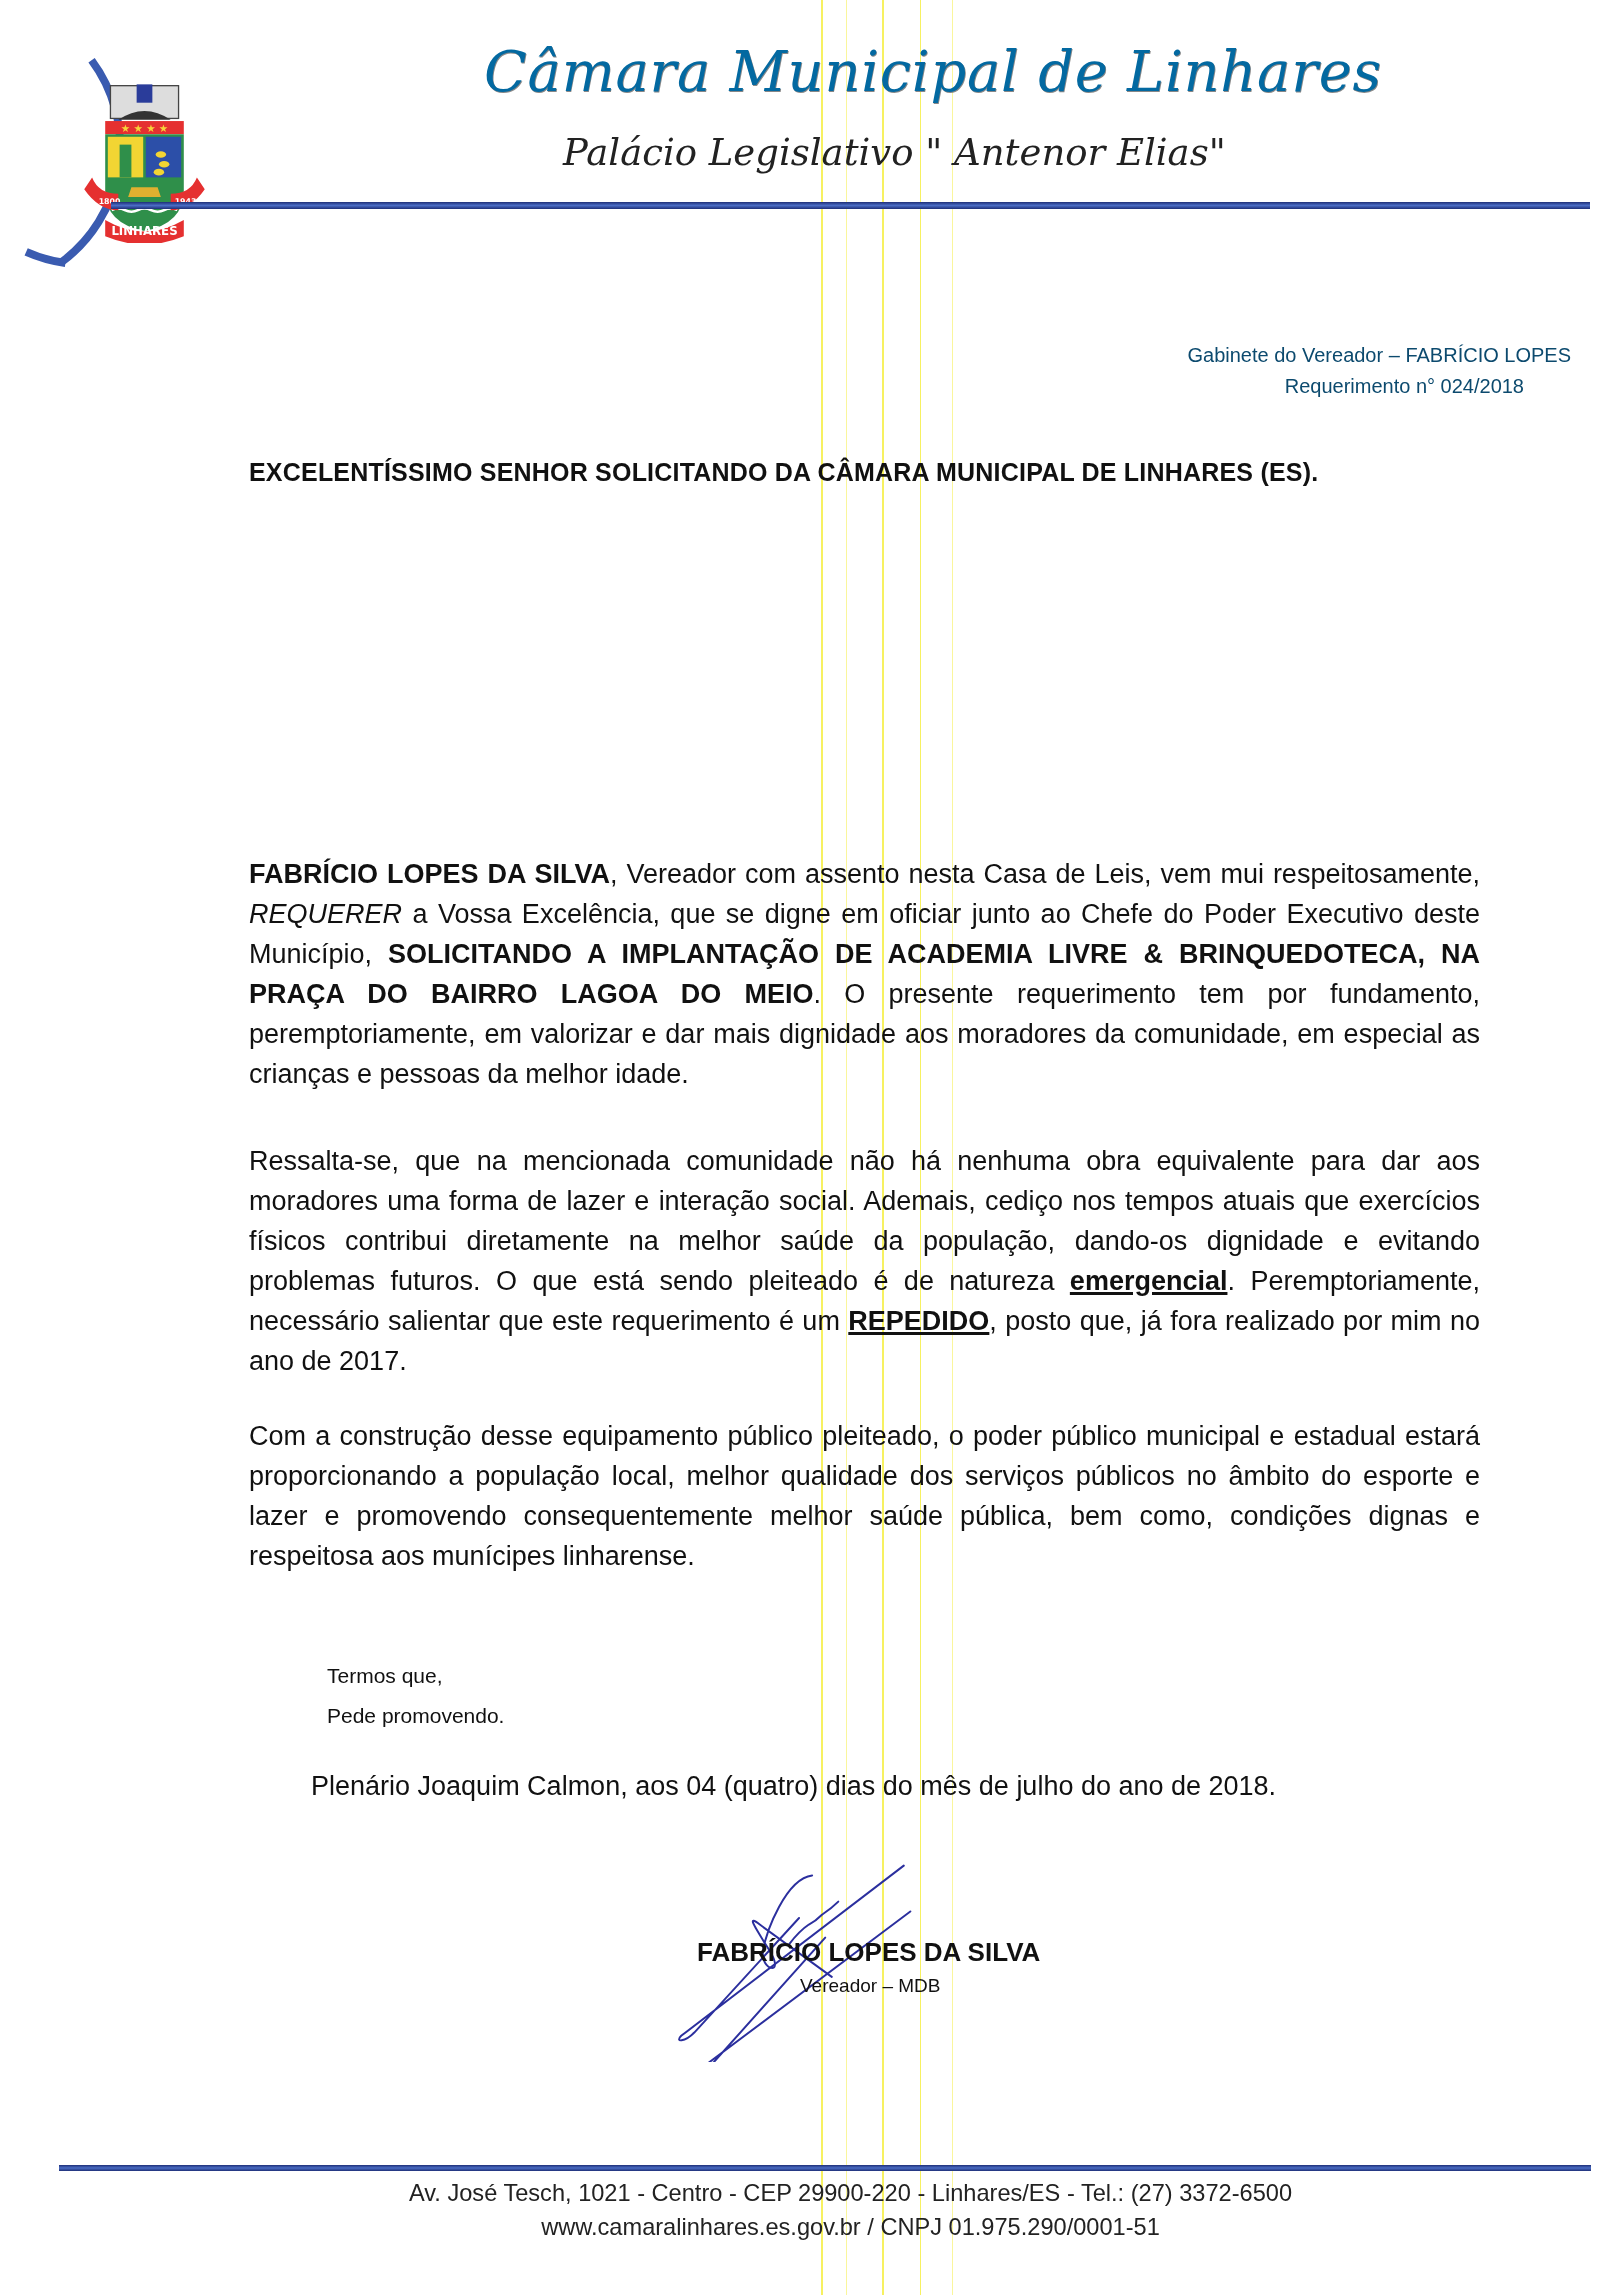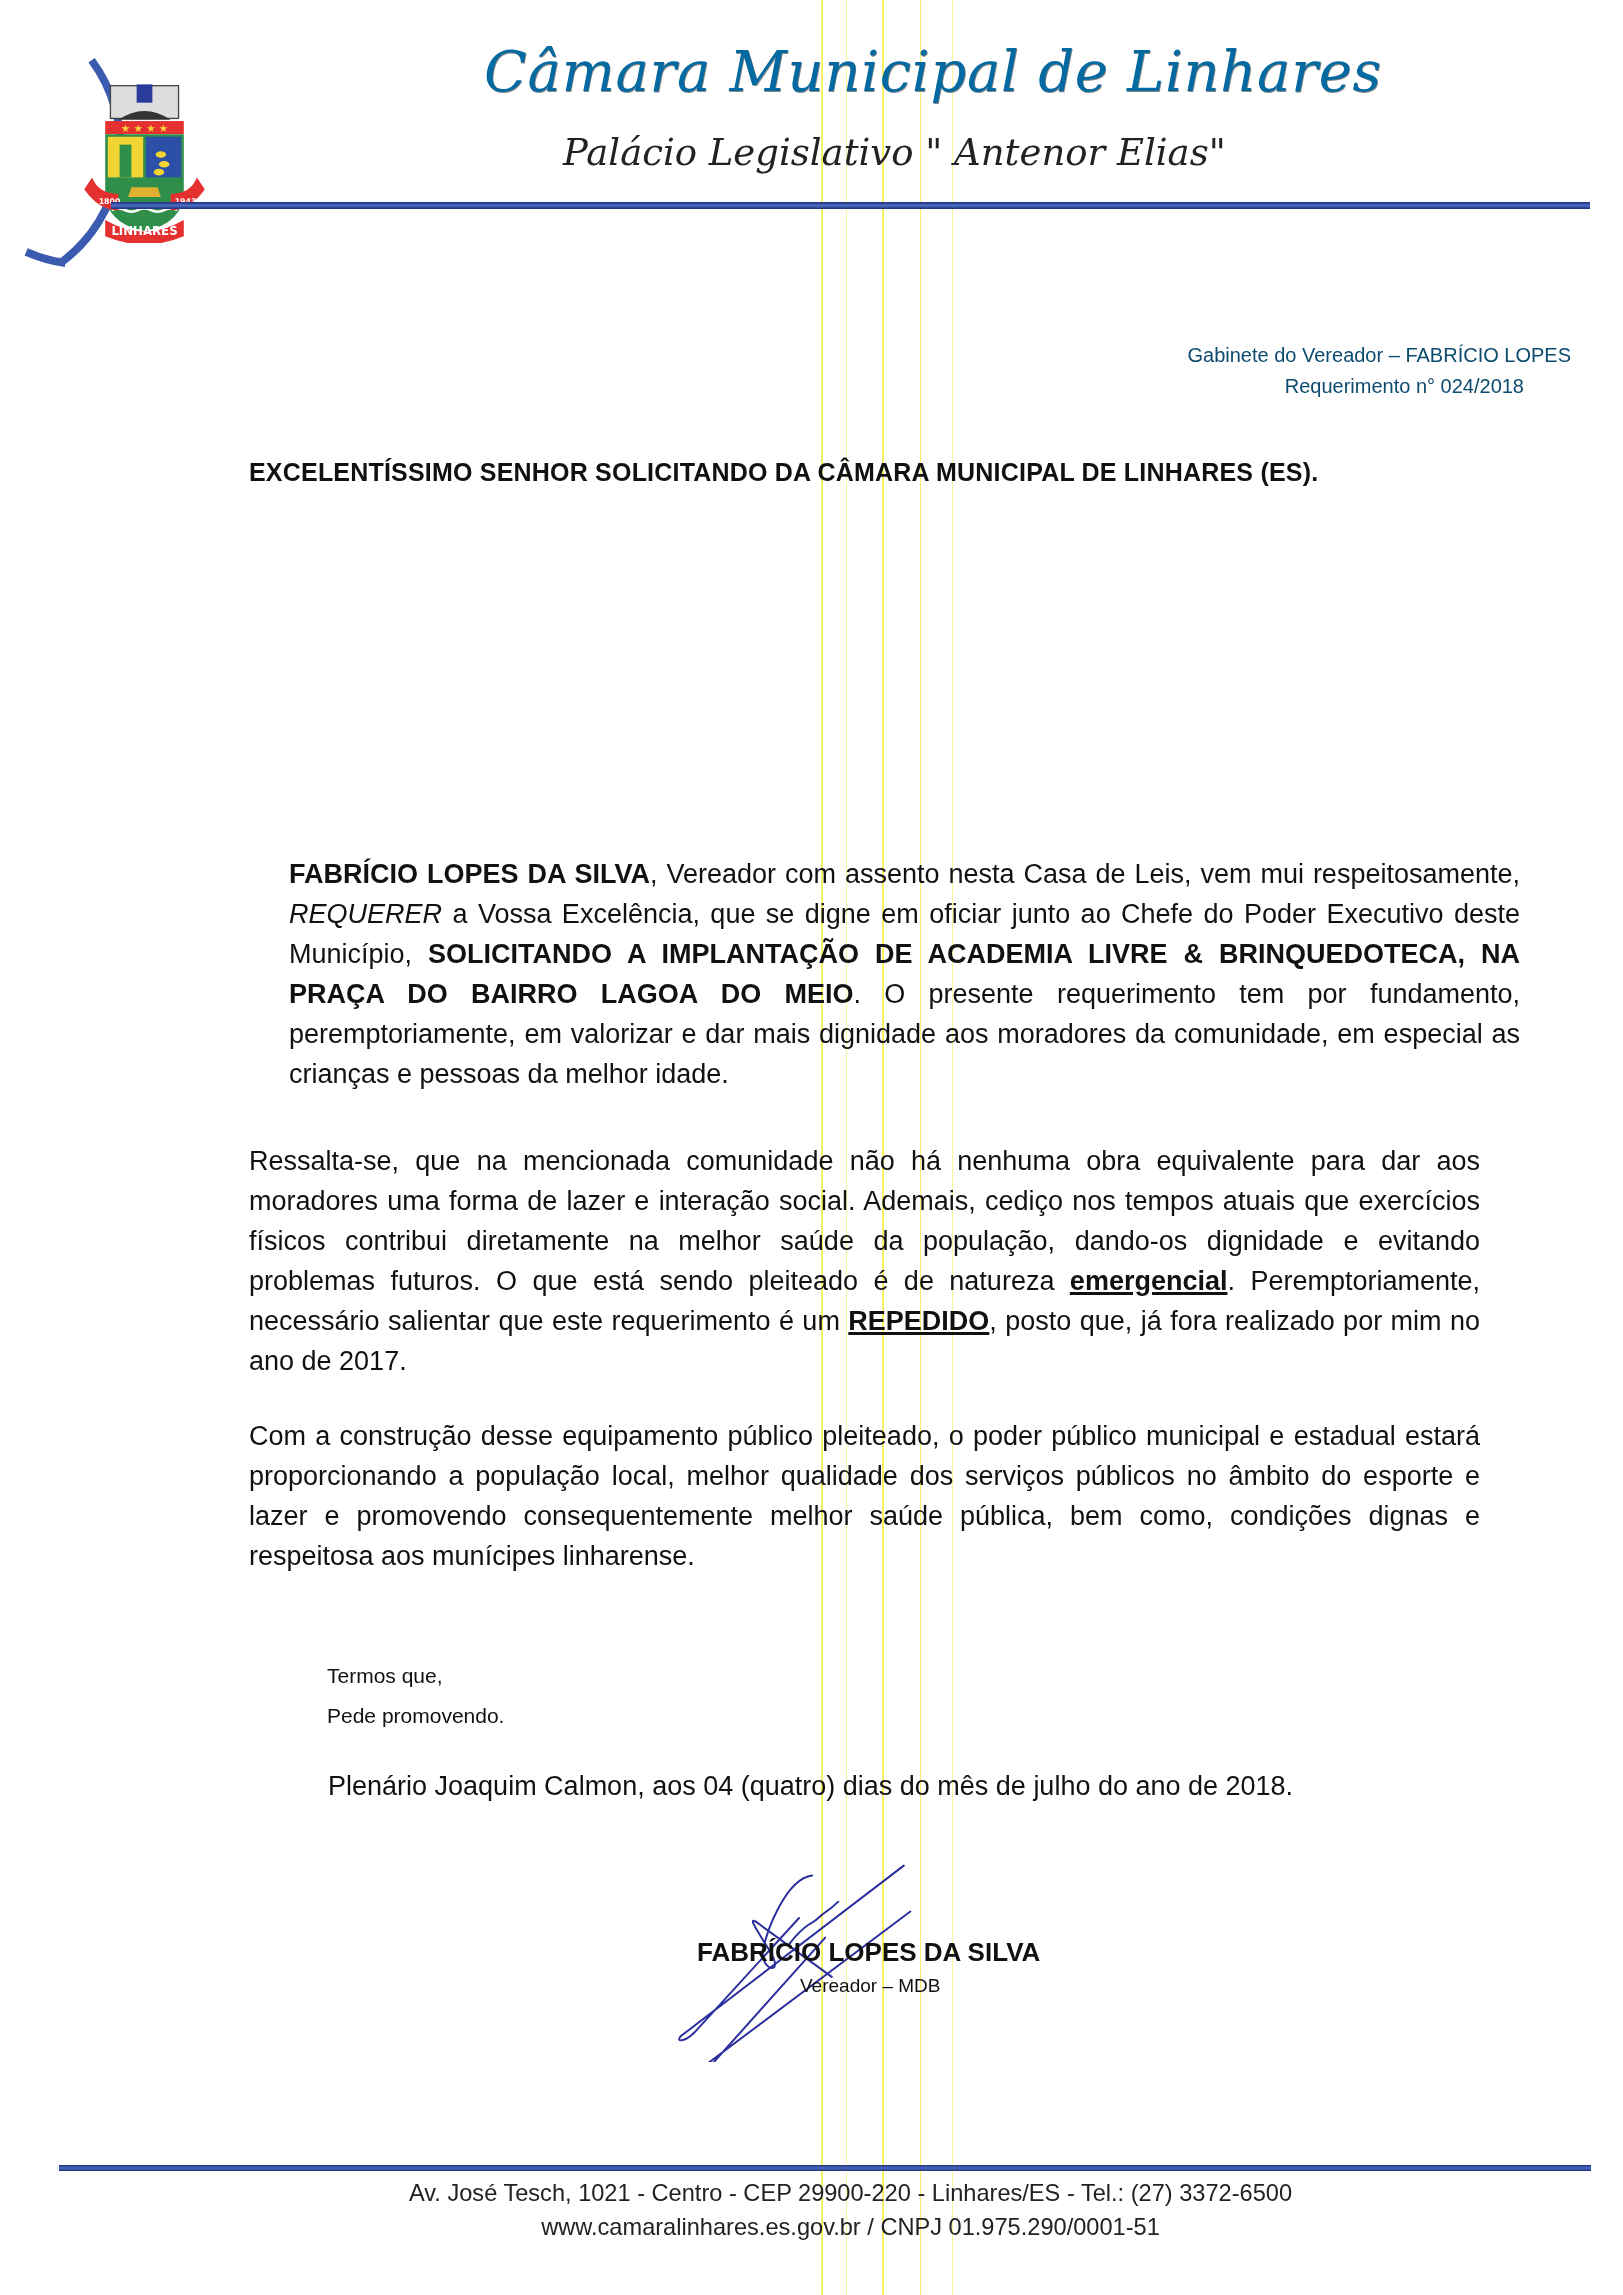--- a/index.html
+++ b/index.html
@@ -14,29 +14,29 @@
            text-shadow: 0.7px 0.7px 0 #888; }
   .subtitle { position: absolute; left: 563px; top: 131px; font-family: "DejaVu Serif", serif; font-style: italic;
               font-size: 37px; color: #222; white-space: nowrap; }
 
   .cabinet { position: absolute; right: 52px; top: 340px; text-align: right; font-size: 20px; line-height: 31px; color: #0c4a6e; }
   .cabinet div:nth-child(2) { margin-right: 47px; }
 
   .address { position: absolute; left: 249px; top: 458px; font-weight: bold; font-size: 25px; letter-spacing: 0.2px; }
 
   .body { position: absolute; left: 249px; width: 1231px; font-size: 27px; line-height: 40px; text-align: justify; }
-  .p1 { top: 854px; margin-left: 40px; }
+  .p1 { top: 854px; }
   .p2 { top: 1141px; }
   .p3 { top: 1416px; }
   .b { font-weight: bold; }
   .i { font-style: italic; }
   .u { font-weight: bold; text-decoration: underline; text-decoration-thickness: 2.6px; }
 
   .closing { position: absolute; left: 327px; top: 1656px; font-size: 21px; line-height: 40px; }
-  .dateline { position: absolute; left: 328px; top: 1771px; font-size: 27px; white-space: nowrap; }
+  .dateline { position: absolute; left: 311px; top: 1771px; font-size: 27px; white-space: nowrap; }
 
   .sig-name { position: absolute; left: 697px; top: 1937px; font-weight: bold; font-size: 26px; white-space: nowrap; }
   .sig-role { position: absolute; left: 800px; top: 1975px; font-size: 19px; white-space: nowrap; }
   .signature { position: absolute; left: 655px; top: 1846px; }
 
   .foot-rule { position: absolute; left: 59px; top: 2165px; width: 1532px; height: 5.9px;
                background: linear-gradient(#1e2f78, #4a6cc4 50%, #1e2f78); }
   .footer { position: absolute; left: 0; width: 1623px; text-align: center; font-size: 23.6px; color: #222; }
   .f1 { top: 2180px; left: 39px; }
   .f2 { top: 2214px; left: 39px; }

